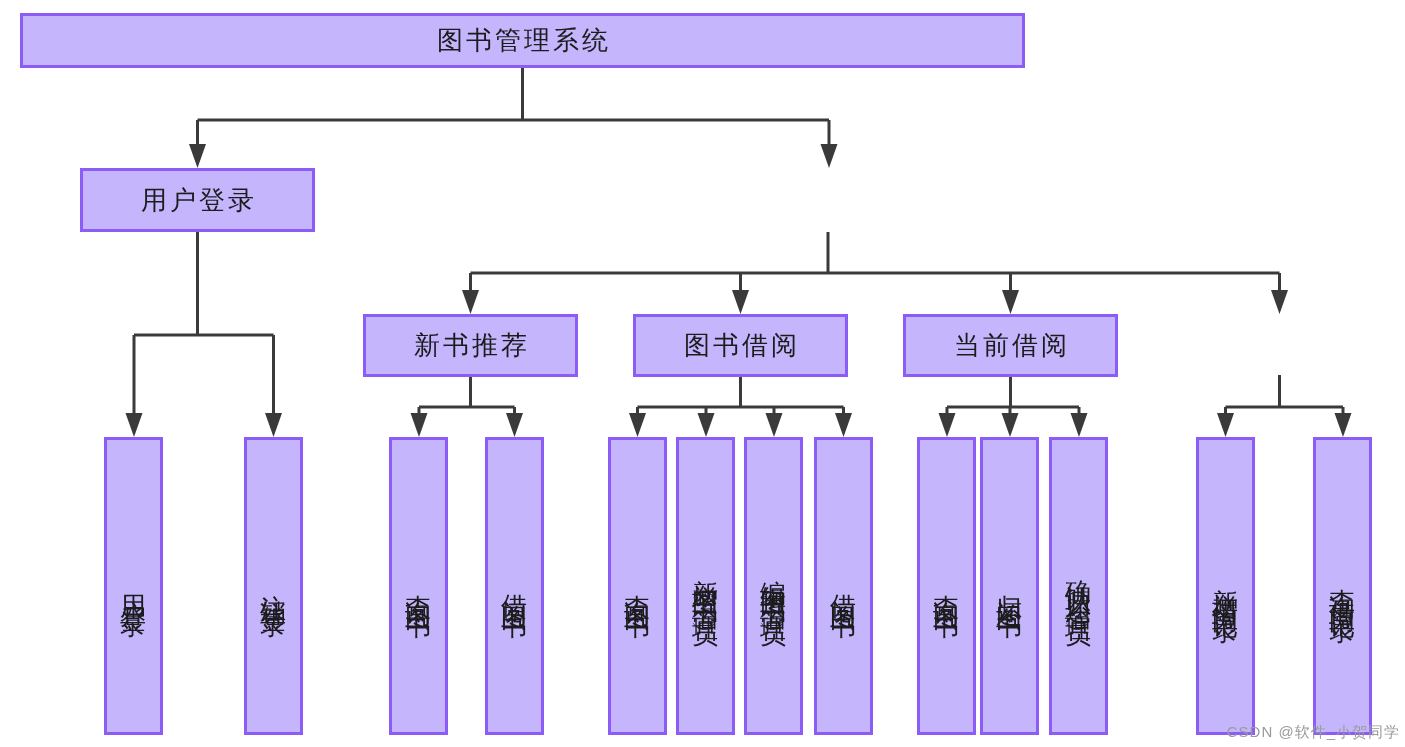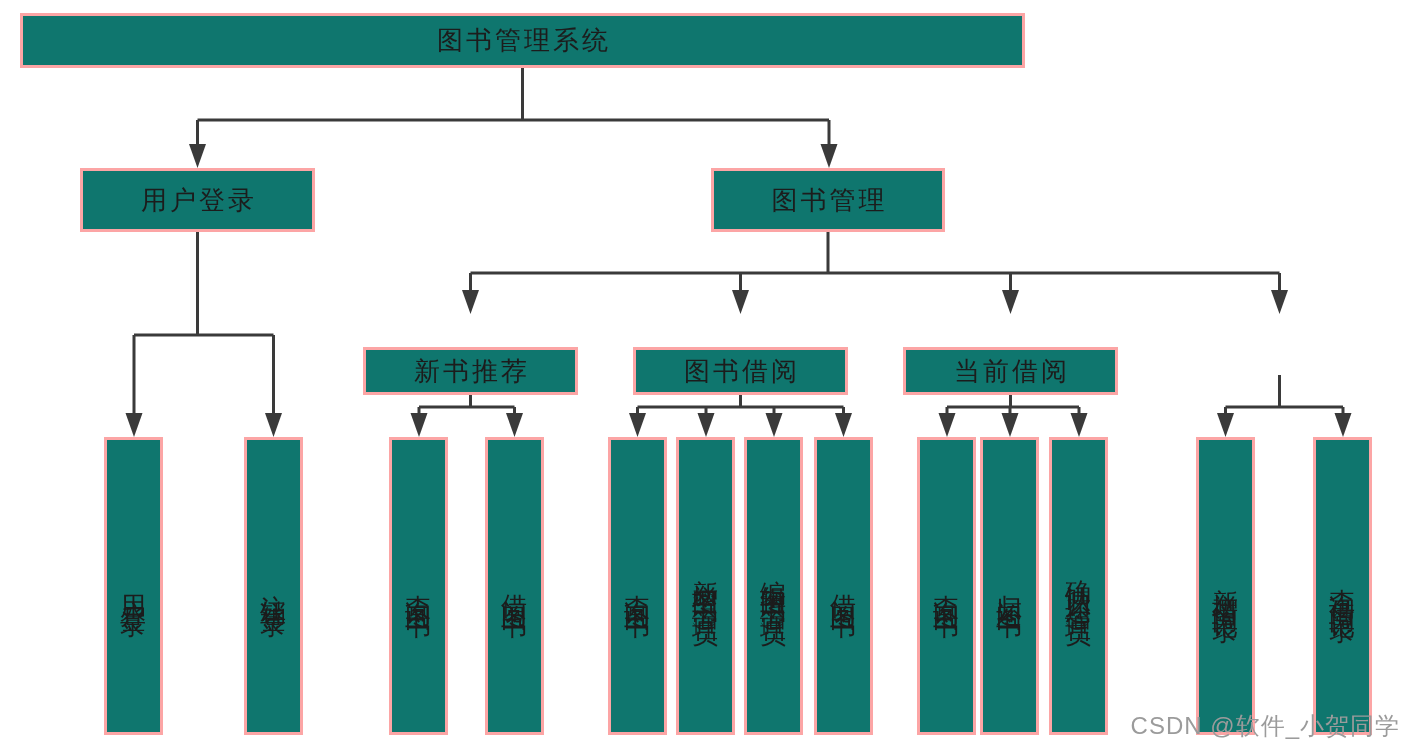--- a/index.html
+++ b/index.html
@@ -15,37 +15,37 @@
     overflow: hidden;
   }
   .wires {
     position: absolute;
     left: 0; top: 0;
     width: 1405px; height: 747px;
   }
   .node {
     position: absolute;
     box-sizing: border-box;
-    border: 3px solid #fca5a5;
-    background: #0f766e;
+    border: 3px solid #8b5cf6;
+    background: #c4b5fd;
     display: flex;
     align-items: center;
     justify-content: center;
     color: #1c1c1c;
   }
   .hlabel {
     font-size: 26px;
     letter-spacing: 3px;
     white-space: nowrap;
     text-indent: 3px;
   }
   .root-box  { left: 20px;  top: 13px;  width: 1005px; height: 55px; }
   .l2a       { left: 80px;  top: 168px; width: 235px;  height: 64px; }
   .l2b       { left: 711px; top: 168px; width: 234px;  height: 64px; }
-  .l3        { top: 314px; width: 215px; height: 48px; margin-top: 33px; }
+  .l3        { top: 314px; width: 215px; height: 63px; }
   .l3a { left: 363px; }  .l3b { left: 633px; text-align: center; }
   .l3c { left: 903px; }  .l3d { left: 1172px; }
   .l4 { top: 437px; width: 59px; height: 298px; }
   .vlabel {
     writing-mode: vertical-rl;
     font-size: 26px;
     letter-spacing: 6px;
     line-height: 1;
     white-space: nowrap;
   }
@@ -53,21 +53,21 @@
   .g2a { left: 389px; }  .g2b { left: 485px; }
   .g3a { left: 608px; }  .g3b { left: 676px; }
   .g3c { left: 744px; }  .g3d { left: 814px; }
   .g4a { left: 917px; }  .g4b { left: 980px; }
   .g4c { left: 1049px; } .g4d { left: 1196px; }
   .g4e { left: 1313px; }
   .watermark {
     position: absolute;
     right: 5px;
     bottom: 5px;
-    font-size: 24px;
+    font-size: 15px;
     color: #9b9b9b;
     letter-spacing: 1px;
     white-space: nowrap;
   }
 </style>
 </head>
 <body>
 
 <div class="canvas">
 
@@ -110,23 +110,20 @@
       <polygon points="1334.5,413 1351.5,413 1343,437"></polygon>
     </g>
   </svg>
 
   <div class="node root-box">
     <span class="hlabel">图书管理系统</span>
   </div>
 
   <div class="node l2a">
     <span class="hlabel">用户登录</span>
-  </div>
-  <div class="node l2b">
-    <span class="hlabel">图书管理</span>
   </div>
 
   <div class="node l3 l3a">
     <span class="hlabel">新书推荐</span>
   </div>
   <div class="node l3 l3b">
     <span class="hlabel">图书借阅</span>
   </div>
   <div class="node l3 l3c">
     <span class="hlabel">当前借阅</span>

